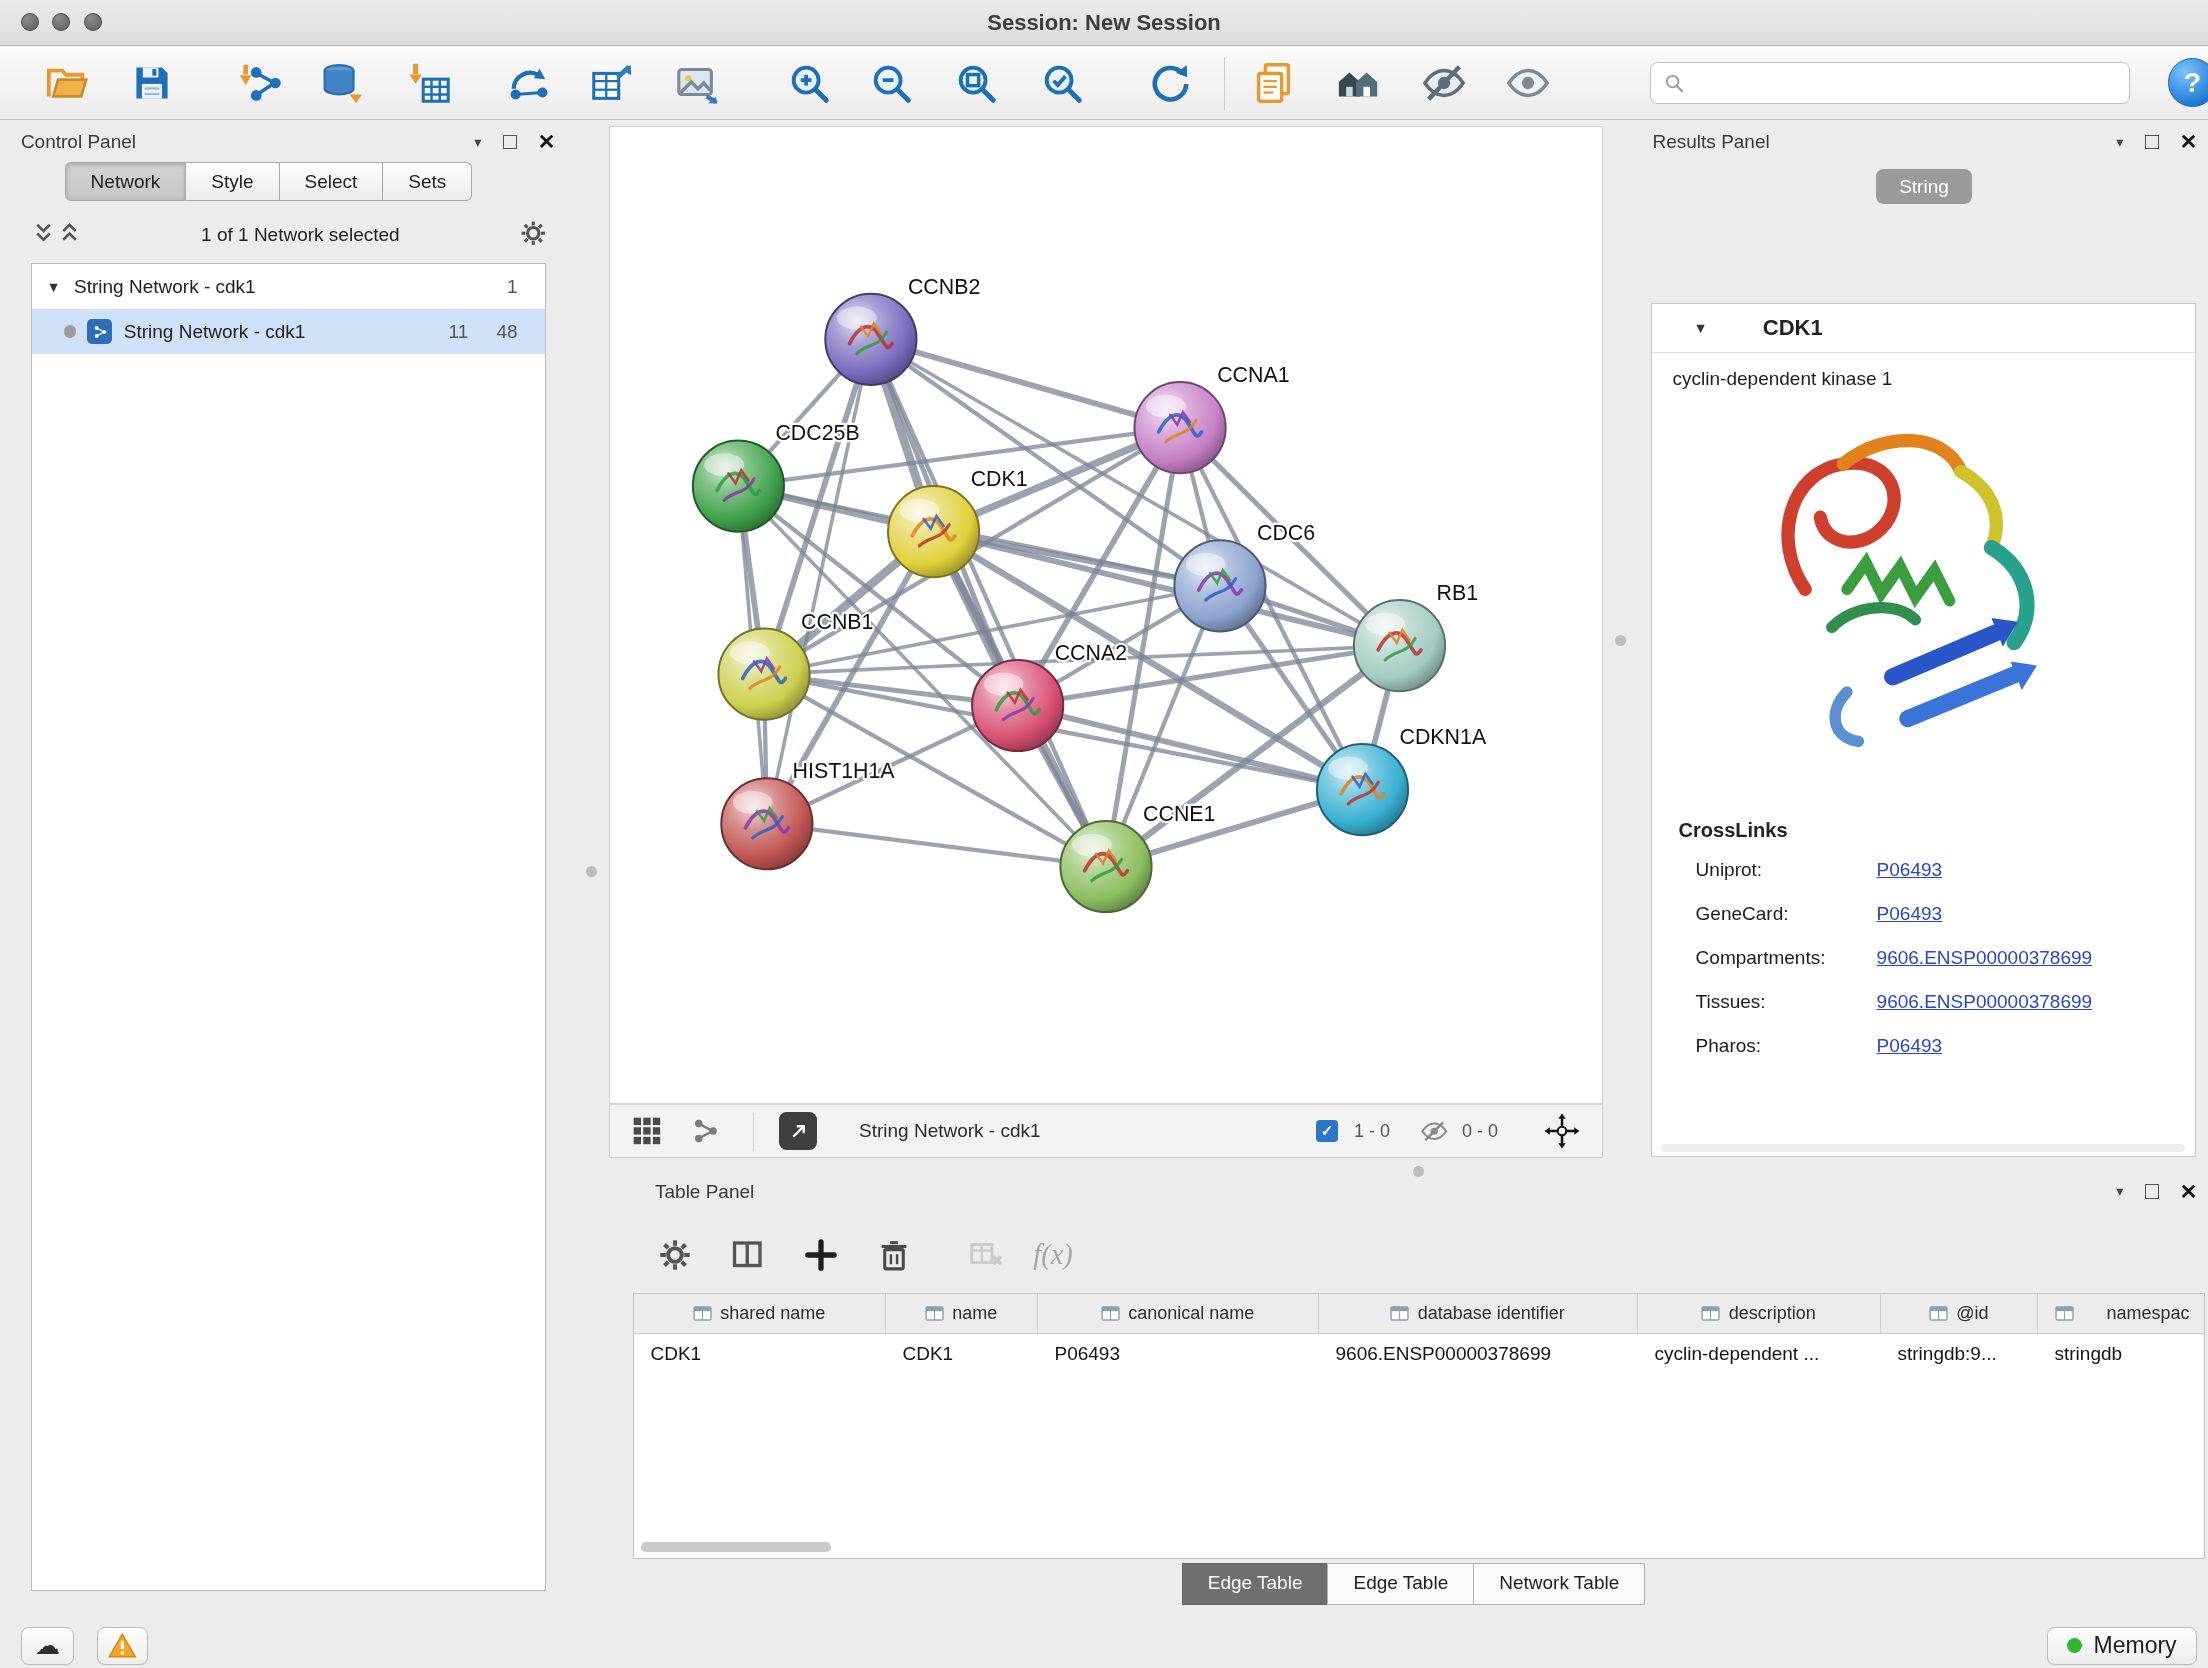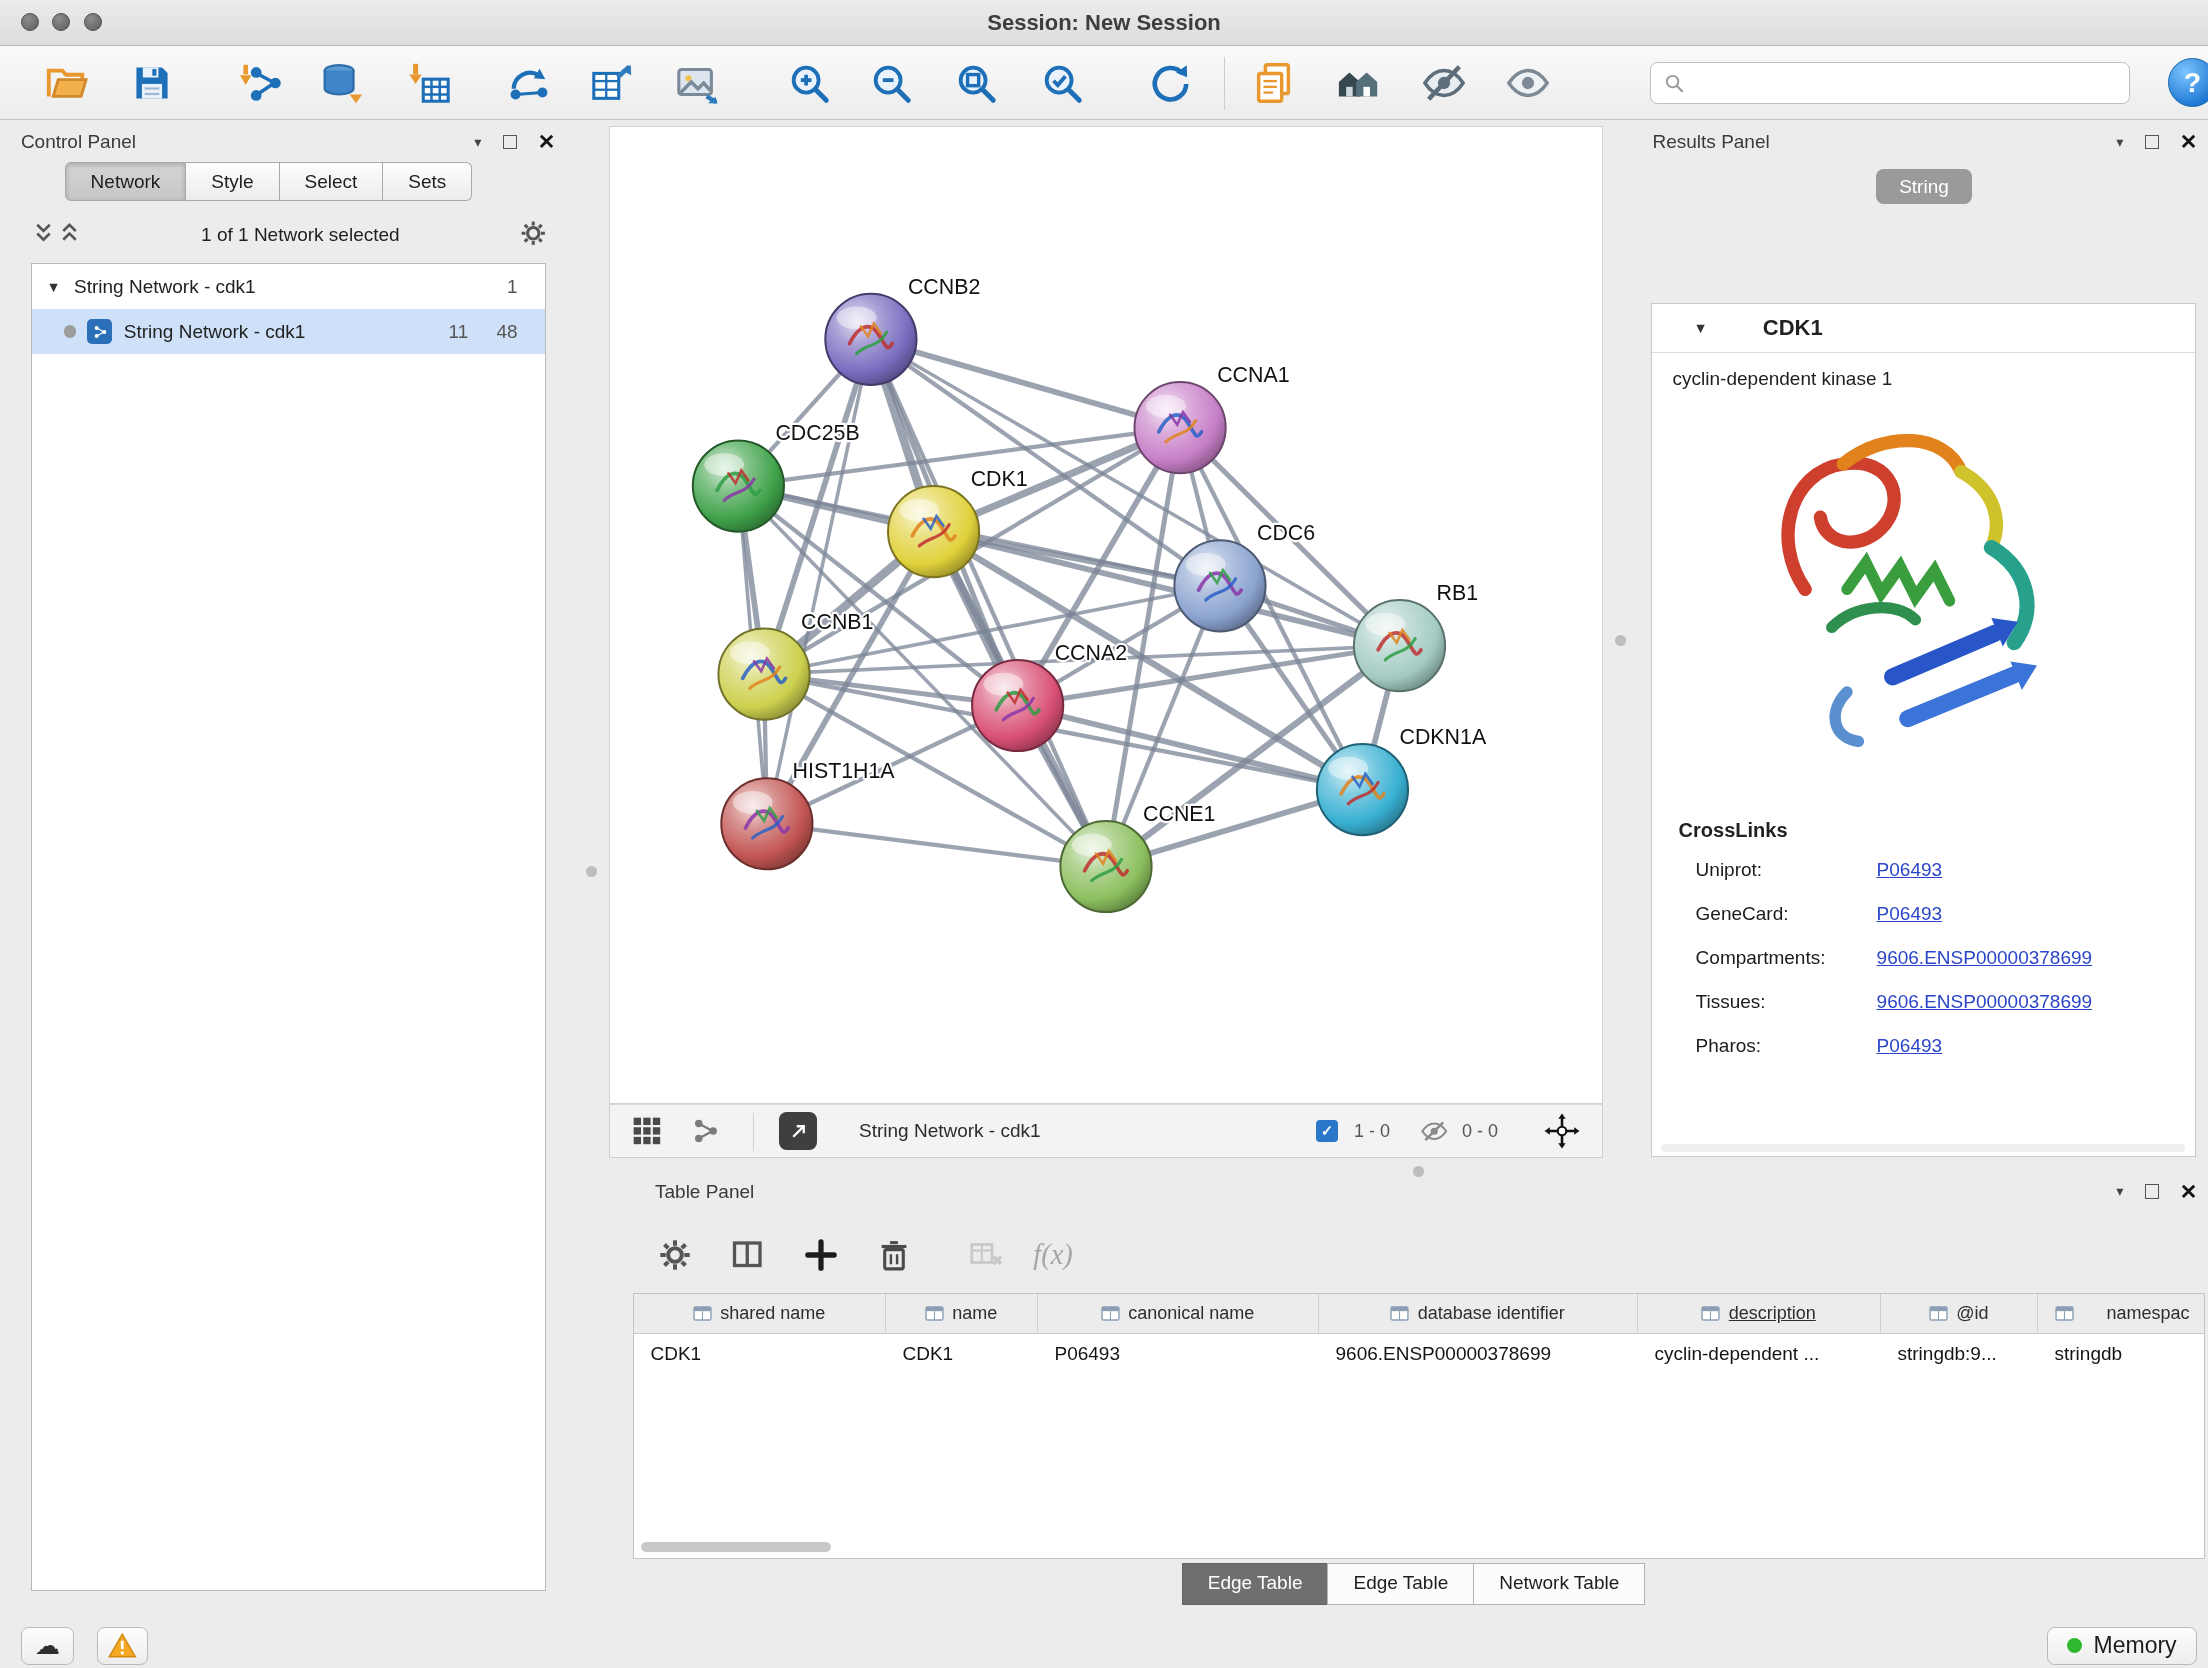--- a/index.html
+++ b/index.html
@@ -796,21 +796,21 @@
           <span>canonical name</span>
         </div>
         <div class="th" style="width: 319px;">
           <svg width="19" height="15" viewBox="0 0 20 16">
             <rect x="1" y="1" width="18" height="14" rx="1.5" fill="#fff" stroke="#8ba0b5" stroke-width="1.5"></rect>
             <rect x="1" y="1" width="18" height="4.5" fill="#8ba0b5"></rect>
             <line x1="10" y1="5.5" x2="10" y2="15" stroke="#8ba0b5" stroke-width="1.2"></line>
           </svg>
           <span>database identifier</span>
         </div>
-        <div class="th" style="width: 243px; text-decoration: underline;">
+        <div class="th" style="width: 243px;">
           <svg width="19" height="15" viewBox="0 0 20 16">
             <rect x="1" y="1" width="18" height="14" rx="1.5" fill="#fff" stroke="#8ba0b5" stroke-width="1.5"></rect>
             <rect x="1" y="1" width="18" height="4.5" fill="#8ba0b5"></rect>
             <line x1="10" y1="5.5" x2="10" y2="15" stroke="#8ba0b5" stroke-width="1.2"></line>
           </svg>
           <span>description</span>
         </div>
         <div class="th" style="width: 157px;">
           <svg width="19" height="15" viewBox="0 0 20 16">
             <rect x="1" y="1" width="18" height="14" rx="1.5" fill="#fff" stroke="#8ba0b5" stroke-width="1.5"></rect>

